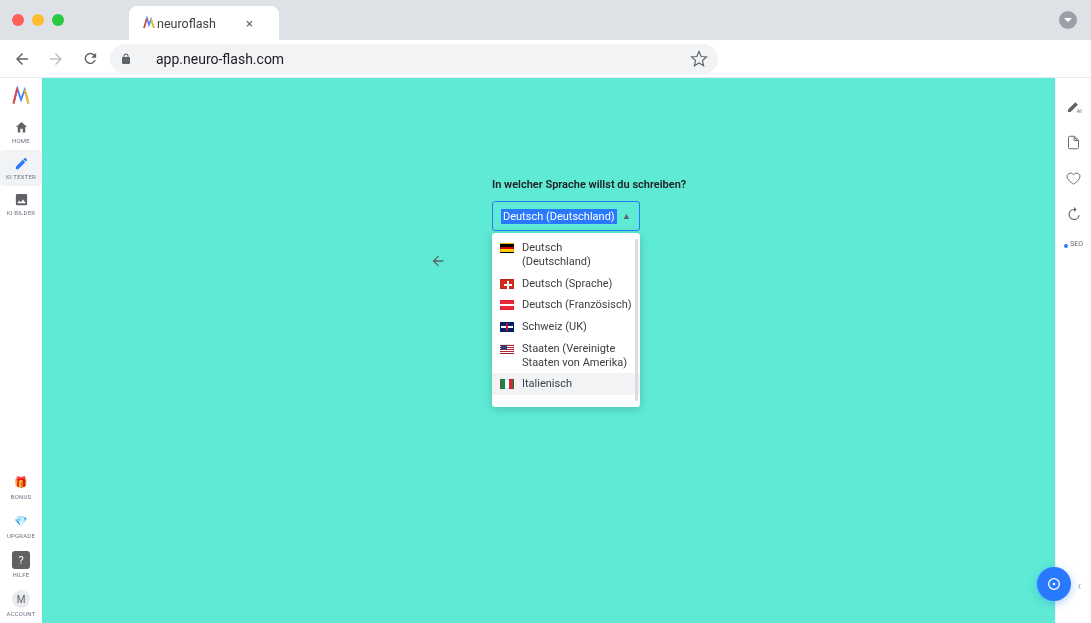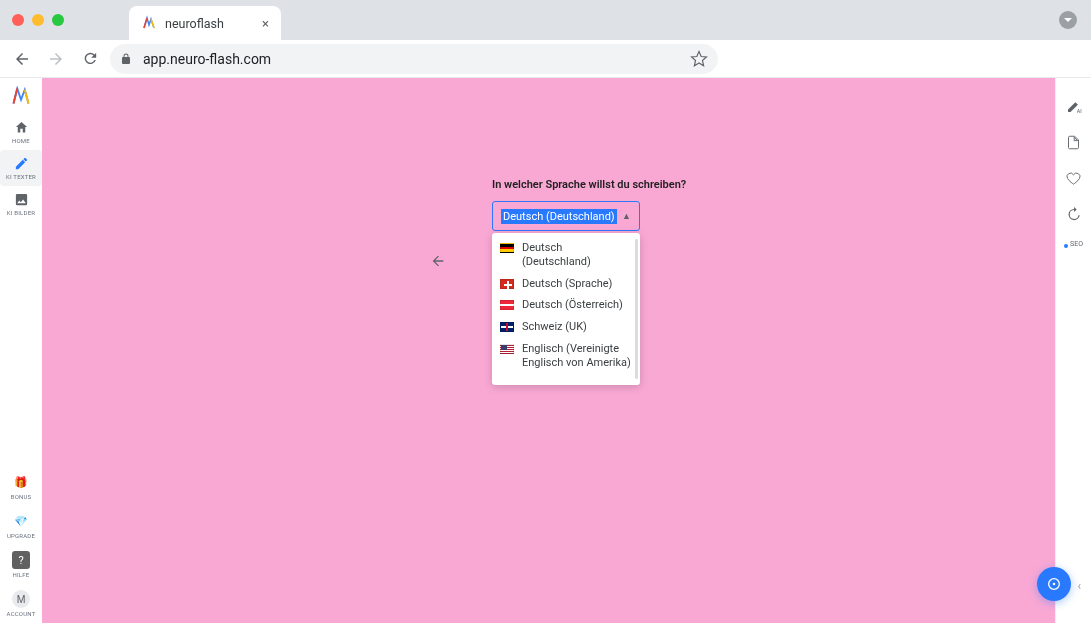--- a/index.html
+++ b/index.html
@@ -5,31 +5,31 @@
     * { margin: 0; padding: 0; box-sizing: border-box; font-family: -apple-system, BlinkMacSystemFont, "Segoe UI", Roboto, Arial, sans-serif; }
     body { width: 1091px; height: 623px; background: #fff; overflow: hidden; position: relative; }
 
     
     .titlebar { height: 40px; background: #dee1e6; display: flex; align-items: center; padding-left: 12px; }
     .traffic { display: flex; gap: 8px; margin-right: 65px; }
     .dot { width: 12px; height: 12px; border-radius: 50%; }
     .dot.red { background: #ff5f57; }
     .dot.yellow { background: #febc2e; }
     .dot.green { background: #28c840; }
-    .tab { display: flex; align-items: center; background: #fff; height: 34px; margin-top: 6px; padding: 0 12px; border-radius: 8px 8px 0 0; gap: 8px; min-width: 150px; position: relative; }
+    .tab { display: flex; align-items: center; background: #fff; height: 34px; margin-top: 6px; padding: 0 12px; border-radius: 8px 8px 0 0; min-width: 150px; position: relative; }
     .tab-favicon { width: 16px; height: 16px; display:flex; align-items:center; justify-content:center; }
     .tab-title { font-size: 12.5px; color: #3c4043; }
     .tab-close { font-size: 13px; color: #5f6368; margin-left: 30px; cursor: pointer; }
     .titlebar-right { margin-left: auto; margin-right: 14px; width: 18px; height: 18px; border-radius: 50%; background: #9aa0a6; display:flex; align-items:center; justify-content:center; }
 
     
     .toolbar { height: 38px; background: #fff; display: flex; align-items: center; padding: 0 8px; gap: 6px; border-bottom: 1px solid #e8eaed; }
     .nav-btn { width: 28px; height: 28px; display: flex; align-items: center; justify-content: center; color: #5f6368; border-radius: 50%; }
     .nav-btn.disabled { color: #bdc1c6; }
-    .omnibox { flex: 0 0 auto; width: 608px; height: 30px; background: #f1f3f4; border-radius: 15px; display: flex; align-items: center; padding: 0 10px; gap: 11px; }
+    .omnibox { flex: 0 0 auto; width: 608px; height: 30px; background: #f1f3f4; border-radius: 15px; display: flex; align-items: center; padding: 0 10px; gap: 24px; }
     .omnibox .lock { color: #5f6368; font-size: 12px; }
     .omnibox .url { font-size: 14px; color: #202124; flex: 1; }
     .omnibox .star { color: #5f6368; margin-left: auto; }
 
     
     .app { display: flex; height: calc(623px - 40px - 38px); position: relative; }
 
     
     .sidebar-left { width: 42px; background: #fff; display: flex; flex-direction: column; align-items: center; padding-top: 8px; }
     .sl-logo { width: 20px; height: 20px; margin-bottom: 8px; }
@@ -37,21 +37,21 @@
     .sl-item.active { background: #f1f3f4; border-radius: 4px; }
     .sl-item .icon { font-size: 16px; color: #5f6368; }
     .sl-item.active .icon { color: #2979ff; }
     .sl-item .label { font-size: 6px; color: #6b7280; margin-top: 2px; letter-spacing: 0.2px; }
     .sidebar-left .spacer { flex: 1; }
     .sl-badge { width: 18px; height: 18px; display:flex; align-items:center; justify-content:center; font-size: 11px; }
     .sl-help { width:18px; height:18px; background:#616161; color:#fff; border-radius:3px; font-size:11px; display:flex; align-items:center; justify-content:center;}
     .sl-avatar { width:18px; height:18px; background:#e8eaed; color:#5f6368; border-radius:50%; font-size:10px; display:flex; align-items:center; justify-content:center;}
 
     
-    .content { flex: 1; position: relative; background: #f9a8d4; }
+    .content { flex: 1; position: relative; background: #5eead4; }
     .back-arrow { position: absolute; left: 388px; top: 175px; font-size: 16px; color: #5f6368; cursor: pointer; }
     .form-wrap { position: absolute; left: 450px; top: 100px; width: 148px; }
     .question { font-size: 11px; font-weight: 600; color: #212121; margin-bottom: 10px; white-space: nowrap; }
     .select-box { width: 148px; height: 30px; border: 1.5px solid #2979ff; border-radius: 3px; display: flex; align-items: center; padding: 0 8px; position: relative; cursor: pointer; }
     .select-val { font-size: 11px; color: #fff; background: #2979ff; padding: 1px 2px; }
     .select-caret { margin-left: auto; font-size: 9px; color: #5f6368; }
     .dropdown { width: 148px; background: #fff; border-radius: 3px; box-shadow: 0 2px 10px rgba(0,0,0,0.18); margin-top: 2px; padding: 4px 0; position: relative; max-height: 222px; overflow: hidden; }
     .dd-scroll { position: absolute; right: 2px; top: 6px; bottom: 6px; width: 3px; background: #dadce0; border-radius: 2px; }
     .dd-item { display: flex; align-items: center; gap: 8px; padding: 4px 8px; font-size: 11px; color: #3c4043; cursor: pointer; line-height: 1.25; }
     .dd-item.hovered { background: #f1f3f4; }
@@ -211,29 +211,33 @@
         <div class="dd-item">
           <span class="flag de"></span>
           <span>Deutsch (Deutschland)</span>
         </div>
         <div class="dd-item">
           <span class="flag ch"></span>
           <span>Deutsch (Sprache)</span>
         </div>
         <div class="dd-item">
           <span class="flag at"></span>
-          <span>Deutsch (Österreich)</span>
+          <span>Deutsch (Französisch)</span>
         </div>
         <div class="dd-item">
           <span class="flag uk"></span>
           <span>Schweiz (UK)</span>
         </div>
         <div class="dd-item">
           <span class="flag us"></span>
-          <span>Englisch (Vereinigte Englisch von Amerika)</span>
+          <span>Staaten (Vereinigte Staaten von Amerika)</span>
+        </div>
+        <div class="dd-item hovered">
+          <span class="flag it"></span>
+          <span>Italienisch</span>
         </div>
         <div class="dd-item">
           
           
         </div>
 
         <div class="dd-scroll"></div>
       </div>
     </div>
   </div>

